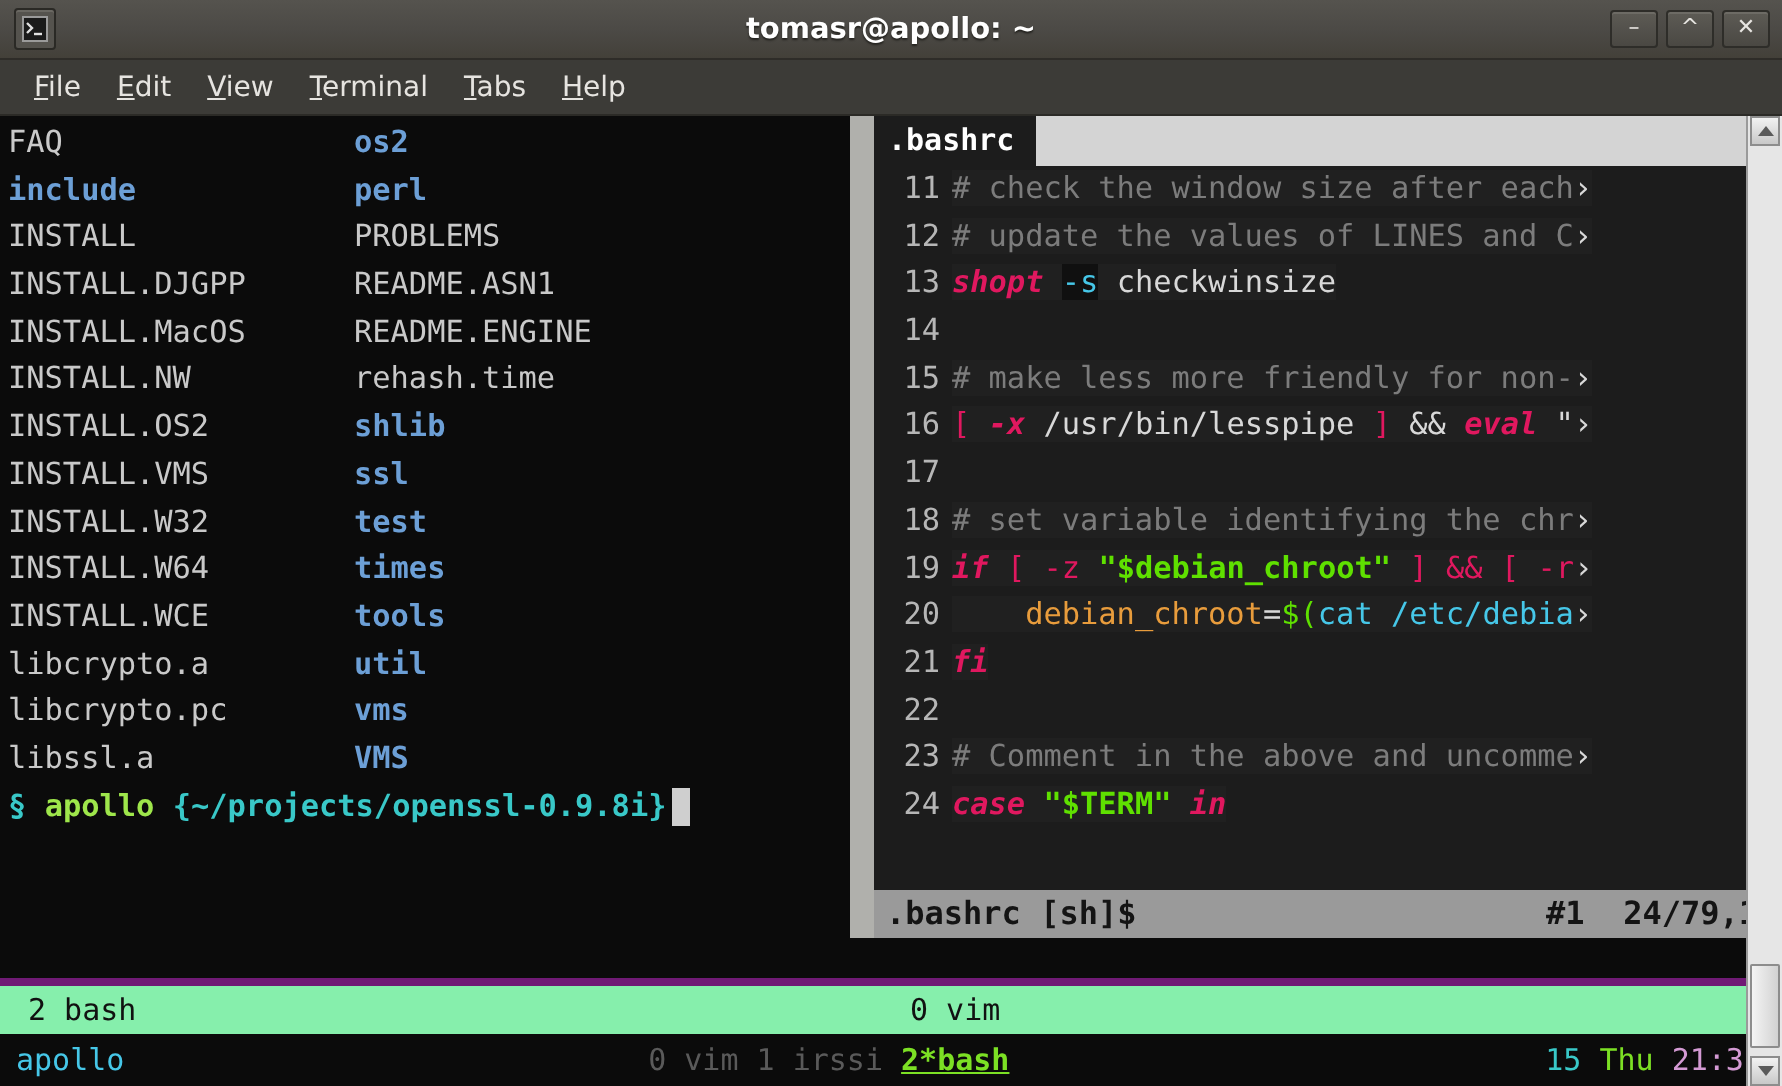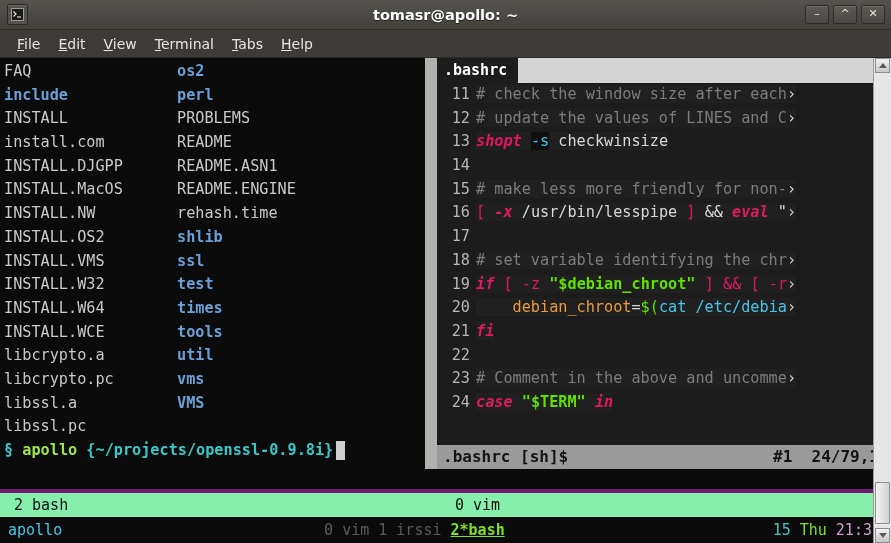--- a/index.html
+++ b/index.html
@@ -228,33 +228,31 @@
 
   <div class="term">
 
     <div class="panes">
 
       <div class="pane pane-left">
         <div id="ls-listing">
             <div class="ls-row"><span class="c1 f-plain">FAQ</span><span class="f-dir">os2</span></div>
             <div class="ls-row"><span class="c1 f-dir">include</span><span class="f-dir">perl</span></div>
             <div class="ls-row"><span class="c1 f-plain">INSTALL</span><span class="f-plain">PROBLEMS</span></div>
-            <div class="ls-row"><span class="c1 f-plain">install.com</span><span class="f-plain">README</span></div>
             <div class="ls-row"><span class="c1 f-plain">INSTALL.DJGPP</span><span class="f-plain">README.ASN1</span></div>
             <div class="ls-row"><span class="c1 f-plain">INSTALL.MacOS</span><span class="f-plain">README.ENGINE</span></div>
             <div class="ls-row"><span class="c1 f-plain">INSTALL.NW</span><span class="f-plain">rehash.time</span></div>
             <div class="ls-row"><span class="c1 f-plain">INSTALL.OS2</span><span class="f-dir">shlib</span></div>
             <div class="ls-row"><span class="c1 f-plain">INSTALL.VMS</span><span class="f-dir">ssl</span></div>
             <div class="ls-row"><span class="c1 f-plain">INSTALL.W32</span><span class="f-dir">test</span></div>
             <div class="ls-row"><span class="c1 f-plain">INSTALL.W64</span><span class="f-dir">times</span></div>
             <div class="ls-row"><span class="c1 f-plain">INSTALL.WCE</span><span class="f-dir">tools</span></div>
             <div class="ls-row"><span class="c1 f-plain">libcrypto.a</span><span class="f-dir">util</span></div>
             <div class="ls-row"><span class="c1 f-plain">libcrypto.pc</span><span class="f-dir">vms</span></div>
             <div class="ls-row"><span class="c1 f-plain">libssl.a</span><span class="f-dir">VMS</span></div>
-            <div class="ls-row"><span class="c1 f-plain">libssl.pc</span><span class="f-plain"></span></div>
           </div>
         <div class="prompt-line">
           <span class="p-sym">§</span>
           <span>&nbsp;</span>
           <span class="p-host">apollo</span>
           <span>&nbsp;</span>
           <span class="p-brace">{</span>
           <span class="p-path">~/projects/openssl-0.9.8i</span>
           <span class="p-brace">}</span>
           <span class="cursor-block"></span>

